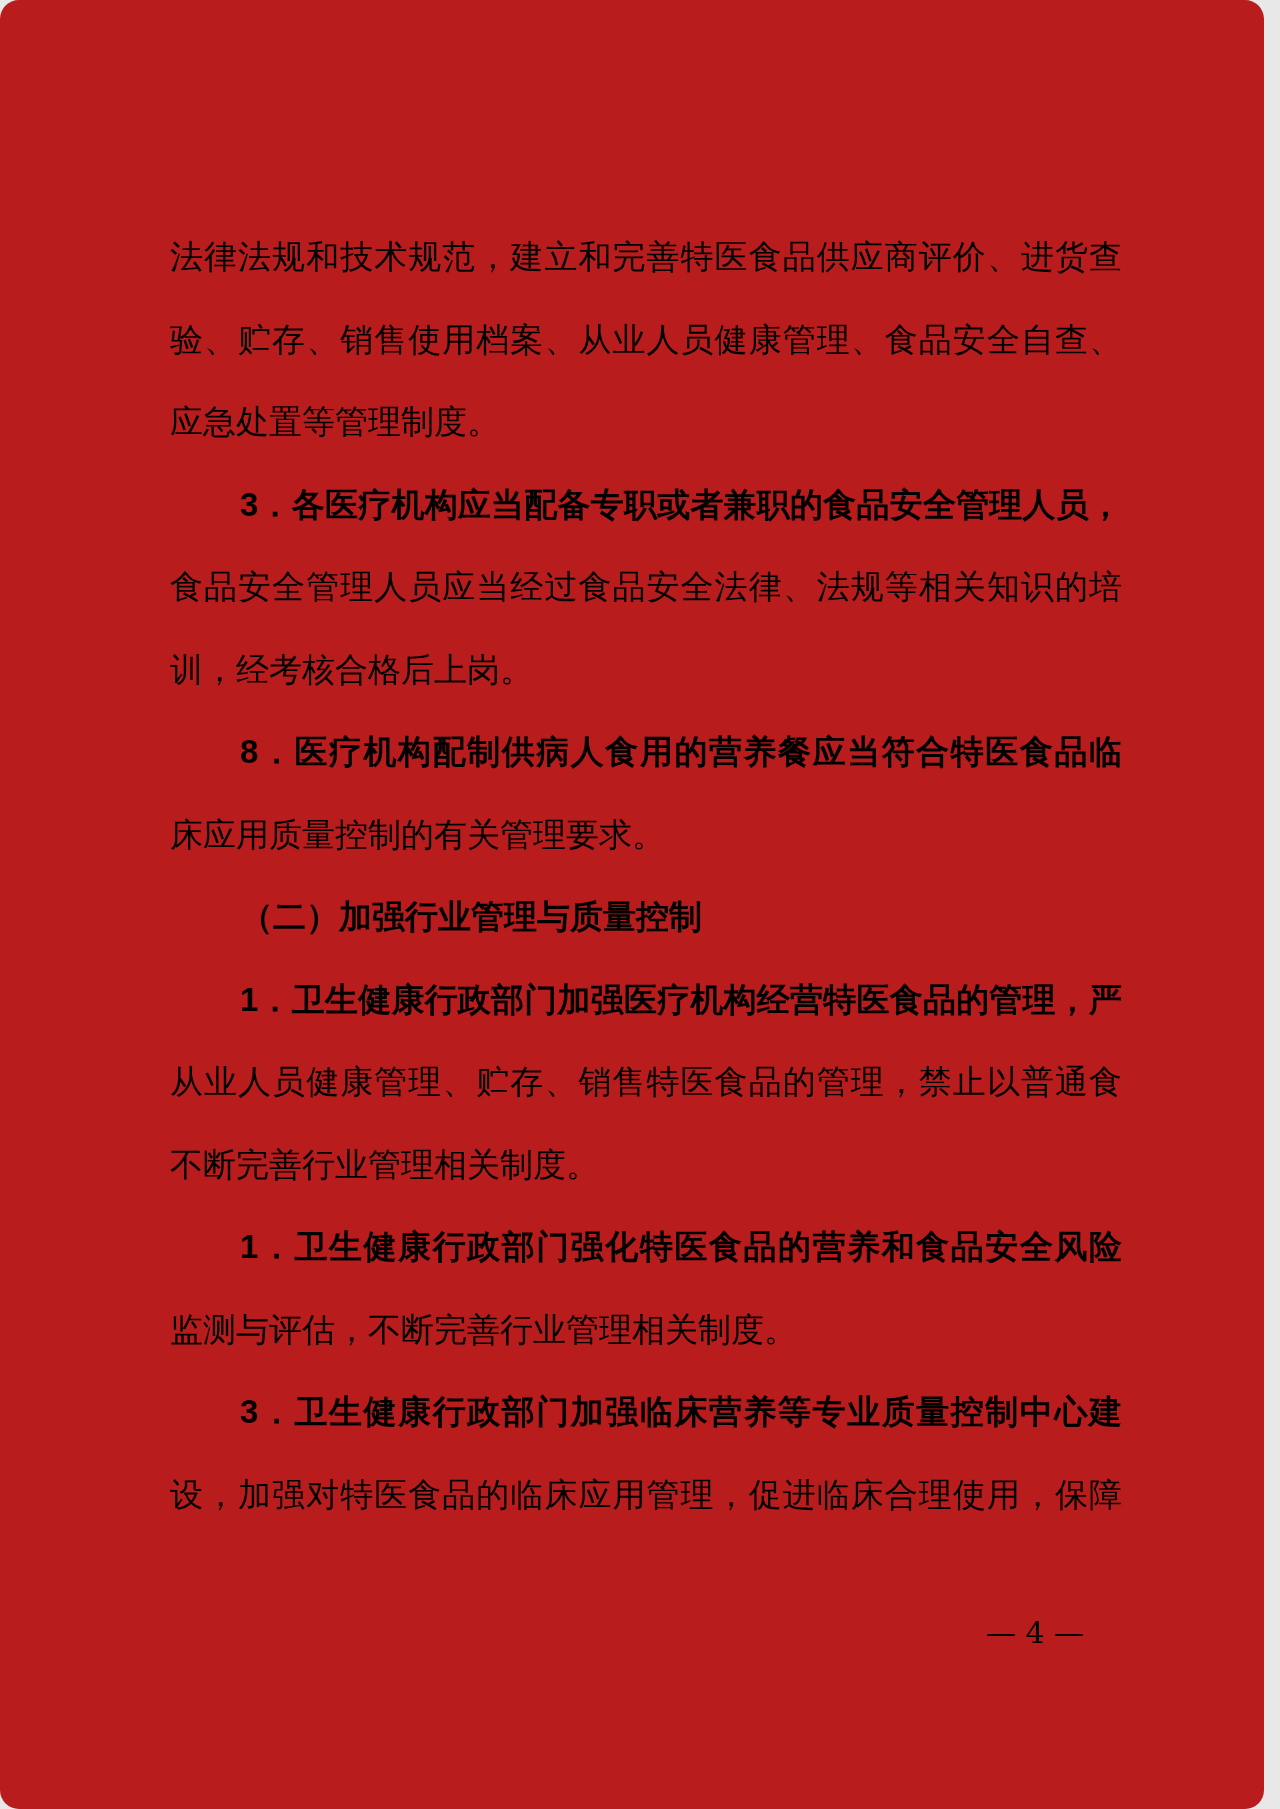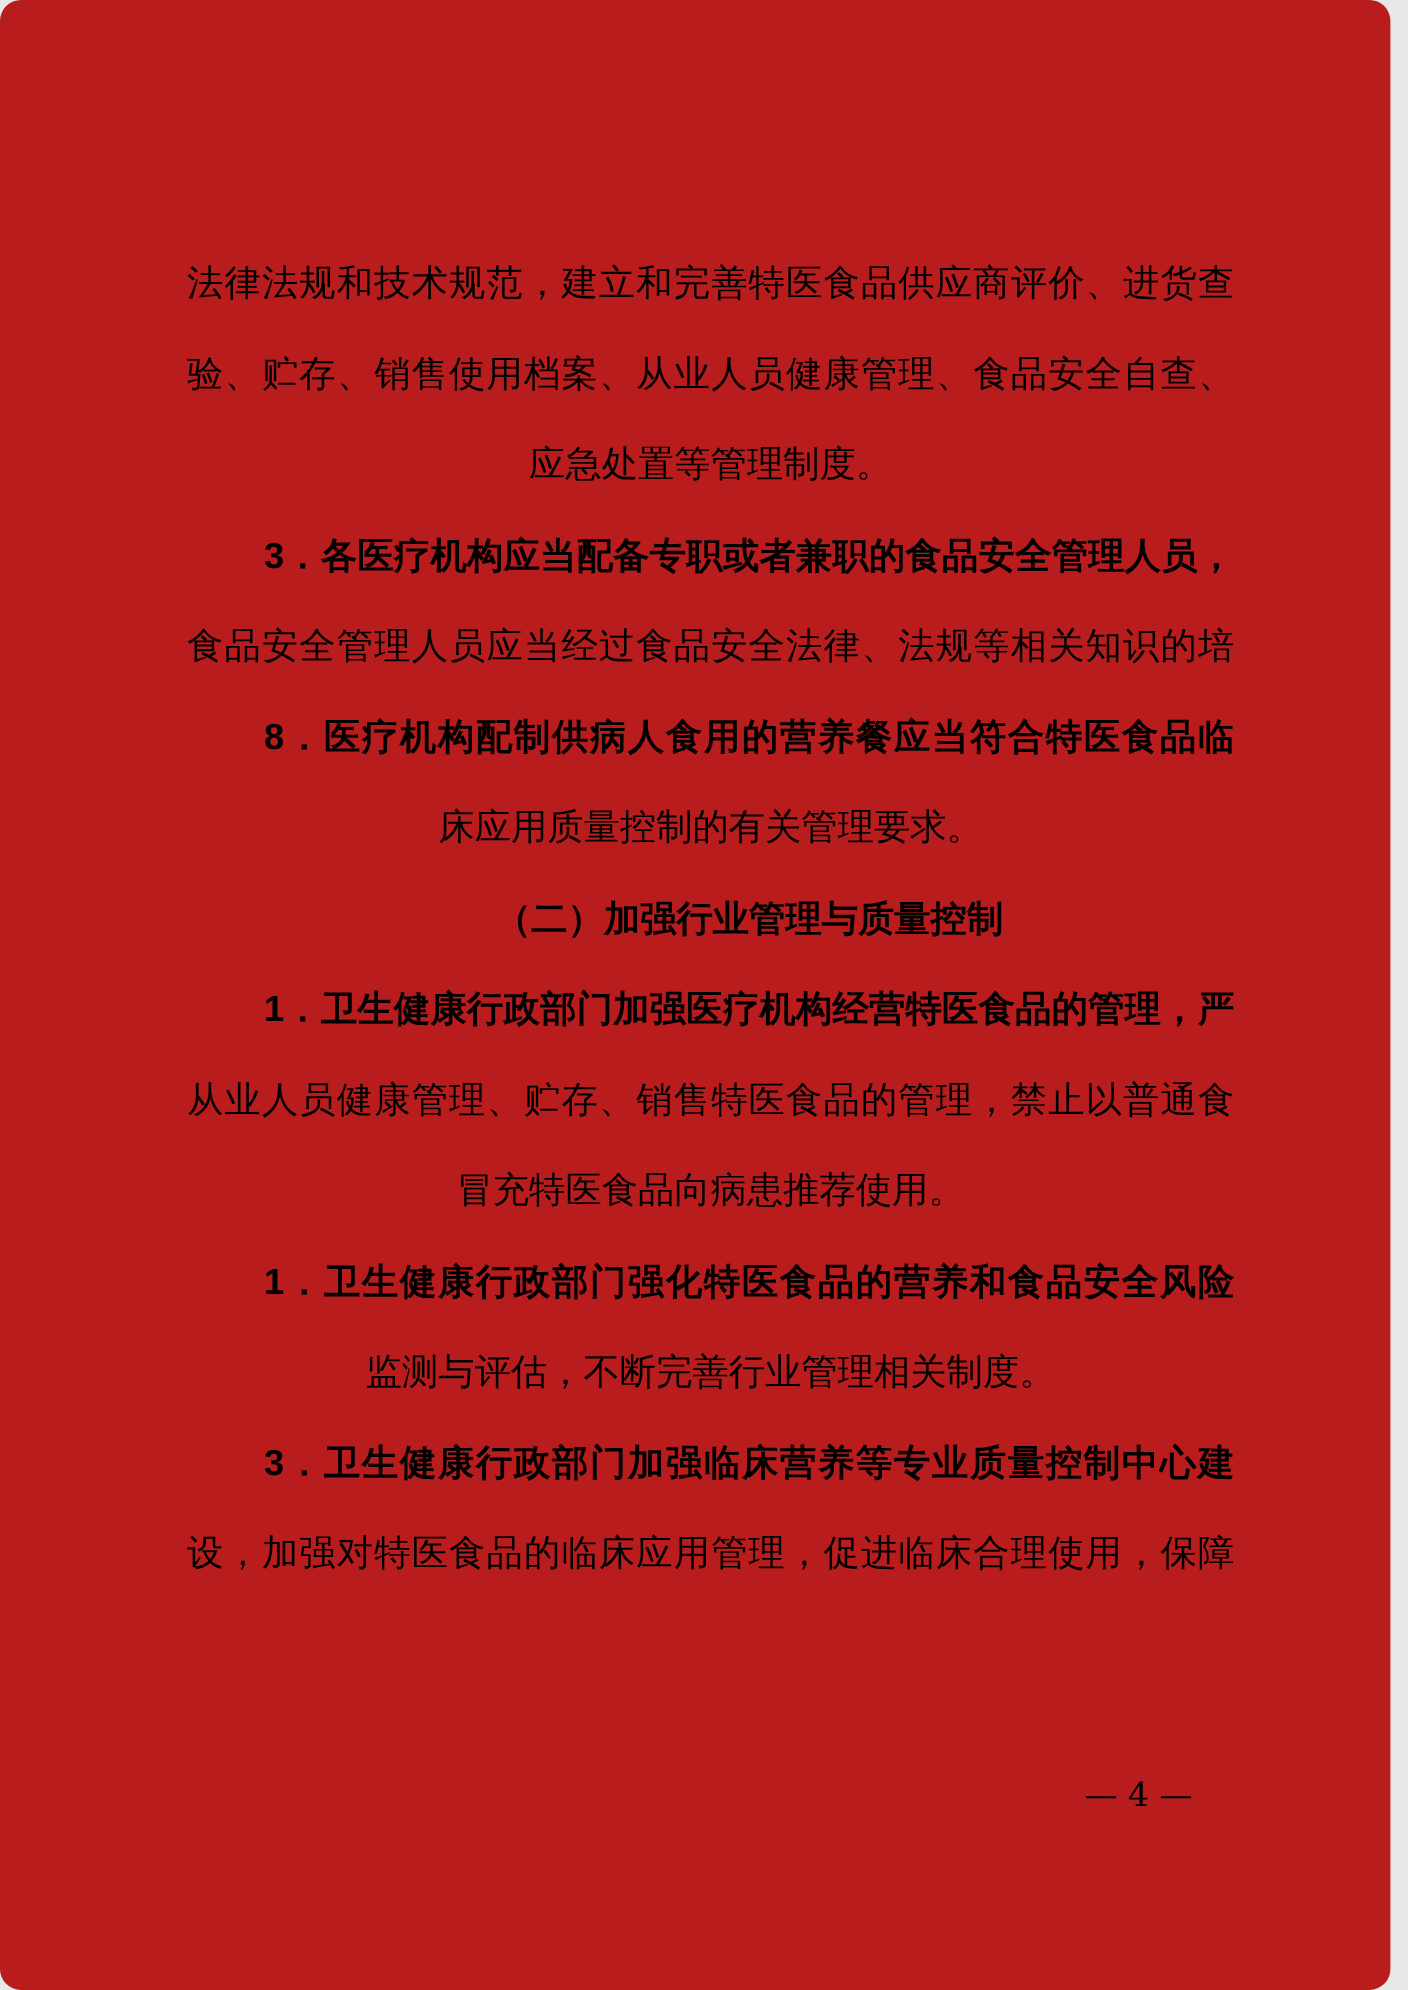--- a/index.html
+++ b/index.html
@@ -21,21 +21,21 @@
     position: absolute;
     left: 170px;
     top: 216px;
     width: 952px;
   }
   .line {
     height: 82.5px;
     line-height: 82.5px;
     font-size: 33px;
     letter-spacing: 0;
-    text-align: center;
+    text-align: left;
     overflow: hidden;
   }
   .line.just {
     text-align: justify;
     text-align-last: justify;
   }
   .line.indent {
     padding-left: 70px;
     font-weight: bold;
   }
@@ -56,26 +56,27 @@
 <body>
 
 <div class="page">
 
   <div class="text-block">
     <div class="line just">法律法规和技术规范，建立和完善特医食品供应商评价、进货查</div>
     <div class="line just">验、贮存、销售使用档案、从业人员健康管理、食品安全自查、</div>
     <div class="line">应急处置等管理制度。</div>
     <div class="line just indent">3．各医疗机构应当配备专职或者兼职的食品安全管理人员，</div>
     <div class="line just">食品安全管理人员应当经过食品安全法律、法规等相关知识的培</div>
+    <div class="line">训，经考核合格后上岗。</div>
     <div class="line just indent">8．医疗机构配制供病人食用的营养餐应当符合特医食品临</div>
     <div class="line">床应用质量控制的有关管理要求。</div>
     <div class="line indent">（二）加强行业管理与质量控制</div>
     <div class="line just indent">1．卫生健康行政部门加强医疗机构经营特医食品的管理，严</div>
     <div class="line just">从业人员健康管理、贮存、销售特医食品的管理，禁止以普通食品</div>
-    <div class="line">冒充特医食品向病患推荐使用。</div>
+    <div class="line">不断完善行业管理相关制度。</div>
     <div class="line just indent">1．卫生健康行政部门强化特医食品的营养和食品安全风险</div>
     <div class="line">监测与评估，不断完善行业管理相关制度。</div>
     <div class="line just indent">3．卫生健康行政部门加强临床营养等专业质量控制中心建</div>
     <div class="line just">设，加强对特医食品的临床应用管理，促进临床合理使用，保障</div>
   </div>
 
   <div class="footer">— 4 —</div>
 
 </div>
 

